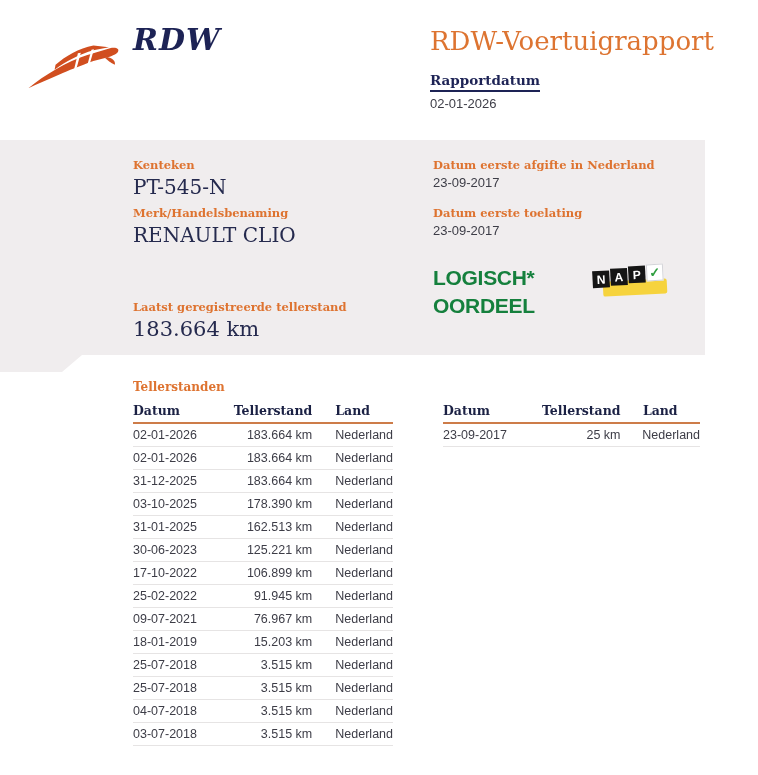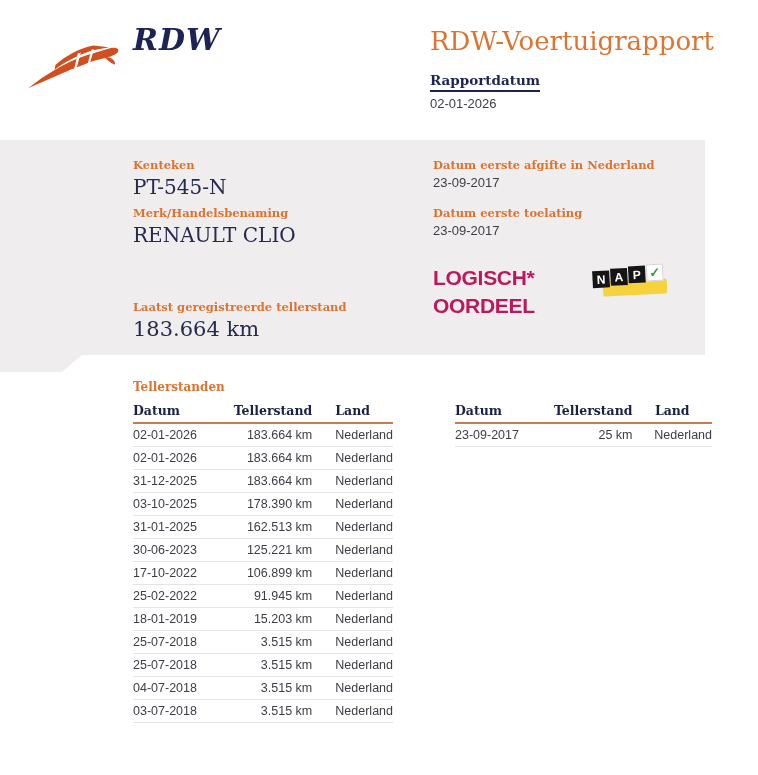--- a/index.html
+++ b/index.html
@@ -41,21 +41,21 @@
   }
   .small-value{font-size:13px;color:#3d3d47;}
   .fl-kenteken{position:absolute;left:133px;top:18px;}
   .fl-merk{position:absolute;left:133px;top:66px;}
   .fl-odo{position:absolute;left:133px;top:160px;}
   .fl-odo .big-value{font-size:21px;}
   .fr-afgifte{position:absolute;left:433px;top:18px;}
   .fr-toelating{position:absolute;left:433px;top:66px;}
   .verdict{
     position:absolute;left:433px;top:124px;
-    font-weight:bold;font-size:21px;line-height:28px;color:#be185d;
+    font-weight:bold;font-size:21px;line-height:28px;color:#15803d;
     letter-spacing:-0.3px;
   }
 
   
   .nap{position:absolute;left:593px;top:126px;width:86px;height:42px;transform:rotate(-3deg);}
   .nap-bar{
     position:absolute;left:10px;top:14px;width:64px;height:15px;
     background:#f6d33d;border-radius:2px;
   }
   .nap-tiles{position:absolute;left:0;top:0;display:flex;gap:1px;}
@@ -73,21 +73,21 @@
     display:flex;align-items:center;justify-content:center;
     transform:translateY(-1px);
   }
 
   
   .tables{position:absolute;left:133px;top:380px;}
   .section-label{
     font-family:"DejaVu Serif",serif;font-weight:bold;font-size:12px;
     color:#de7330;margin-bottom:7px;
   }
-  .tables-row{display:flex;align-items:flex-start;gap:12px;}
+  .tables-row{display:flex;align-items:flex-start;}
   table.odo{border-collapse:collapse;width:260px;}
   table.odo.right{width:257px;margin-left:50px;}
   table.odo th{
     font-family:"DejaVu Serif",serif;font-weight:bold;font-size:12.5px;
     color:#1b2144;text-align:left;padding:2px 0 4px 0;
     border-bottom:2px solid #cd7c49;
   }
   table.odo th.num,table.odo td.num{text-align:center;}
   table.odo th:nth-child(1){width:45%;}
   table.odo th:nth-child(2){width:20%;}
@@ -211,20 +211,25 @@
             <td>17-10-2022</td>
             <td>106.899 km</td>
             <td>Nederland</td>
           </tr>
           <tr>
             <td>25-02-2022</td>
             <td>91.945 km</td>
             <td>Nederland</td>
           </tr>
           <tr>
+            <td>09-07-2021</td>
+            <td>76.967 km</td>
+            <td>Nederland</td>
+          </tr>
+          <tr>
             <td>18-01-2019</td>
             <td>15.203 km</td>
             <td>Nederland</td>
           </tr>
           <tr>
             <td>25-07-2018</td>
             <td>3.515 km</td>
             <td>Nederland</td>
           </tr>
           <tr>

